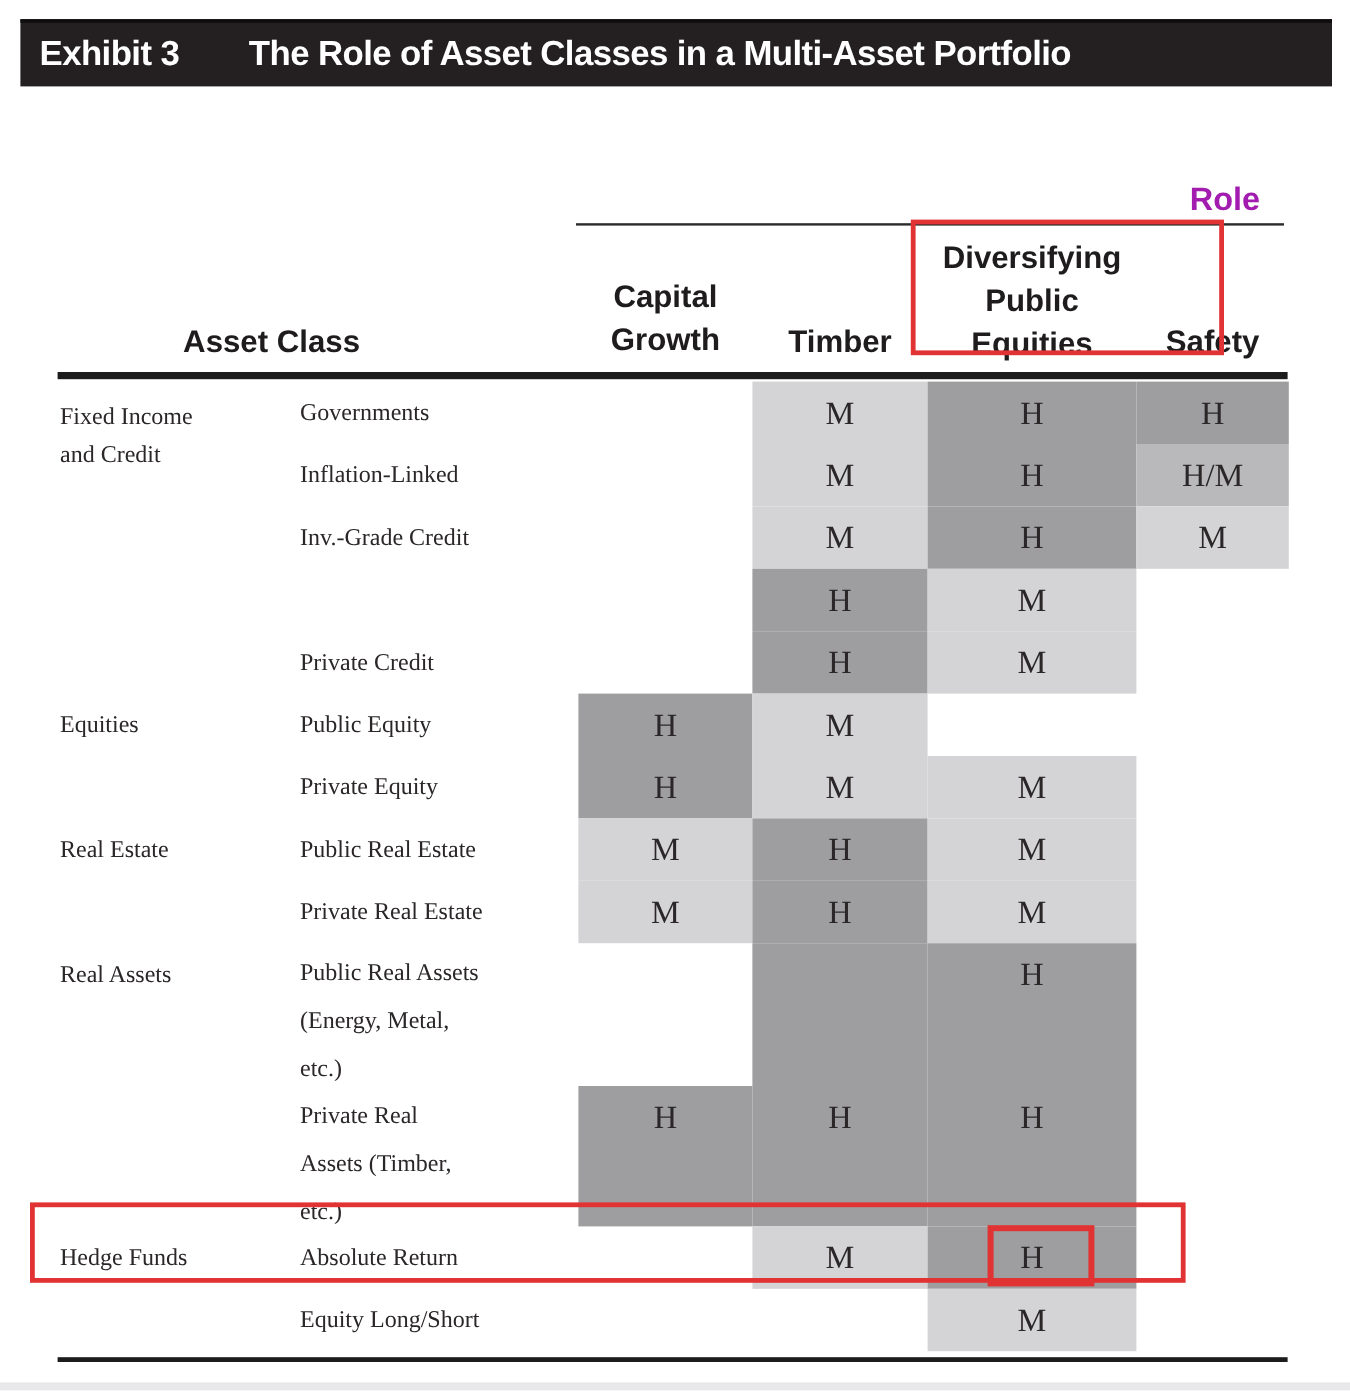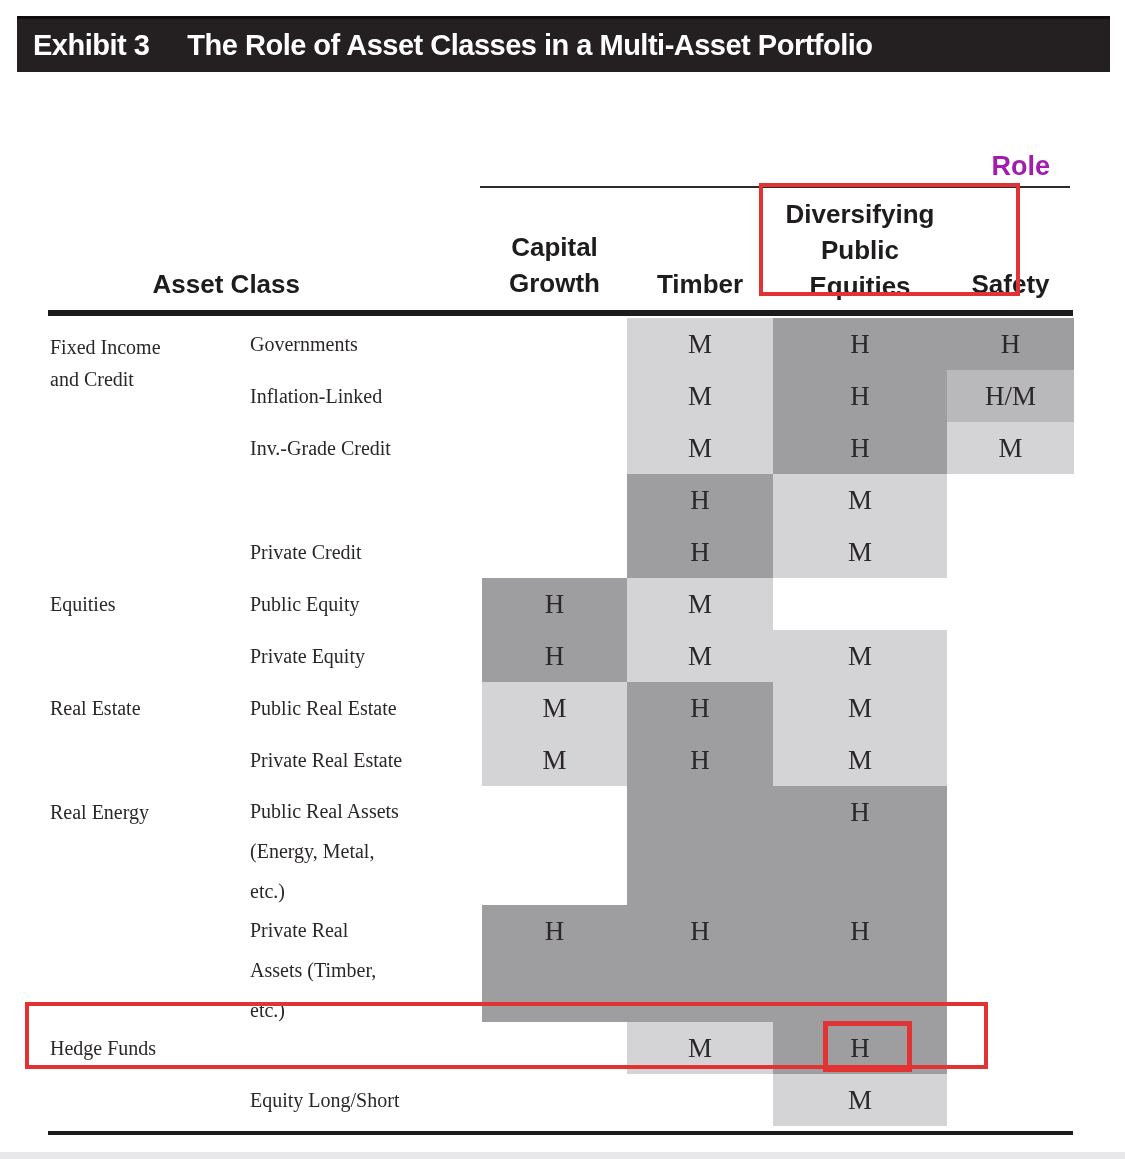--- a/index.html
+++ b/index.html
@@ -10,21 +10,21 @@
     font-family:"Liberation Serif", serif;
     color:#2b2728;
     overflow:hidden;
   }
   
   .title-bar{
     position:absolute;left:17px;top:16px;width:1093px;height:56px;
     background:var(--title-bar,#242021);
     border-top:3px solid #0f0d0e;
     box-sizing:border-box;
-    display:flex;align-items:center;gap:38px;
+    display:flex;align-items:center;gap:58px;
     padding-left:16px;
     font-family:"Liberation Sans", sans-serif;
     font-weight:bold;font-size:29px;color:#ffffff;
     letter-spacing:-0.5px;
   }
   
   .role-label{
     position:absolute;left:460px;top:150px;width:590px;
     text-align:right;line-height:32px;
     font-family:"Liberation Sans", sans-serif;font-weight:bold;font-size:27px;
@@ -172,41 +172,42 @@
       </div>
       <div class="row" style="height: 52px;">
         <div class="cat prelines"></div>
         <div class="asset prelines">Private Real Estate</div>
         <div class="cell cell-capital_growth shade-light">M</div>
         <div class="cell cell-income shade-dark">H</div>
         <div class="cell cell-diversifying shade-light">M</div>
         <div class="cell cell-safety shade-none"></div>
       </div>
       <div class="row row-tall" style="height: 119px;">
-        <div class="cat prelines">Real Energy</div>
+        <div class="cat prelines">Real Assets</div>
         <div class="asset prelines">Public Real Assets
 (Energy, Metal,
 etc.)</div>
         <div class="cell cell-capital_growth shade-none"></div>
         <div class="cell cell-income shade-dark"></div>
         <div class="cell cell-diversifying shade-dark">H</div>
         <div class="cell cell-safety shade-none"></div>
       </div>
       <div class="row row-tall" style="height: 117px;">
         <div class="cat prelines"></div>
         <div class="asset prelines">Private Real
 Assets (Timber,
 etc.)</div>
         <div class="cell cell-capital_growth shade-dark">H</div>
         <div class="cell cell-income shade-dark">H</div>
         <div class="cell cell-diversifying shade-dark">H</div>
         <div class="cell cell-safety shade-none"></div>
       </div>
       <div class="row" style="height: 52px;">
         <div class="cat prelines">Hedge Funds</div>
+        <div class="asset prelines">Absolute Return</div>
         <div class="cell cell-capital_growth shade-none"></div>
         <div class="cell cell-income shade-light">M</div>
         <div class="cell cell-diversifying shade-dark">H</div>
         <div class="cell cell-safety shade-none"></div>
       </div>
       <div class="row" style="height: 52px;">
         <div class="cat prelines"></div>
         <div class="asset prelines">Equity Long/Short</div>
         <div class="cell cell-capital_growth shade-none"></div>
         <div class="cell cell-income shade-none"></div>

